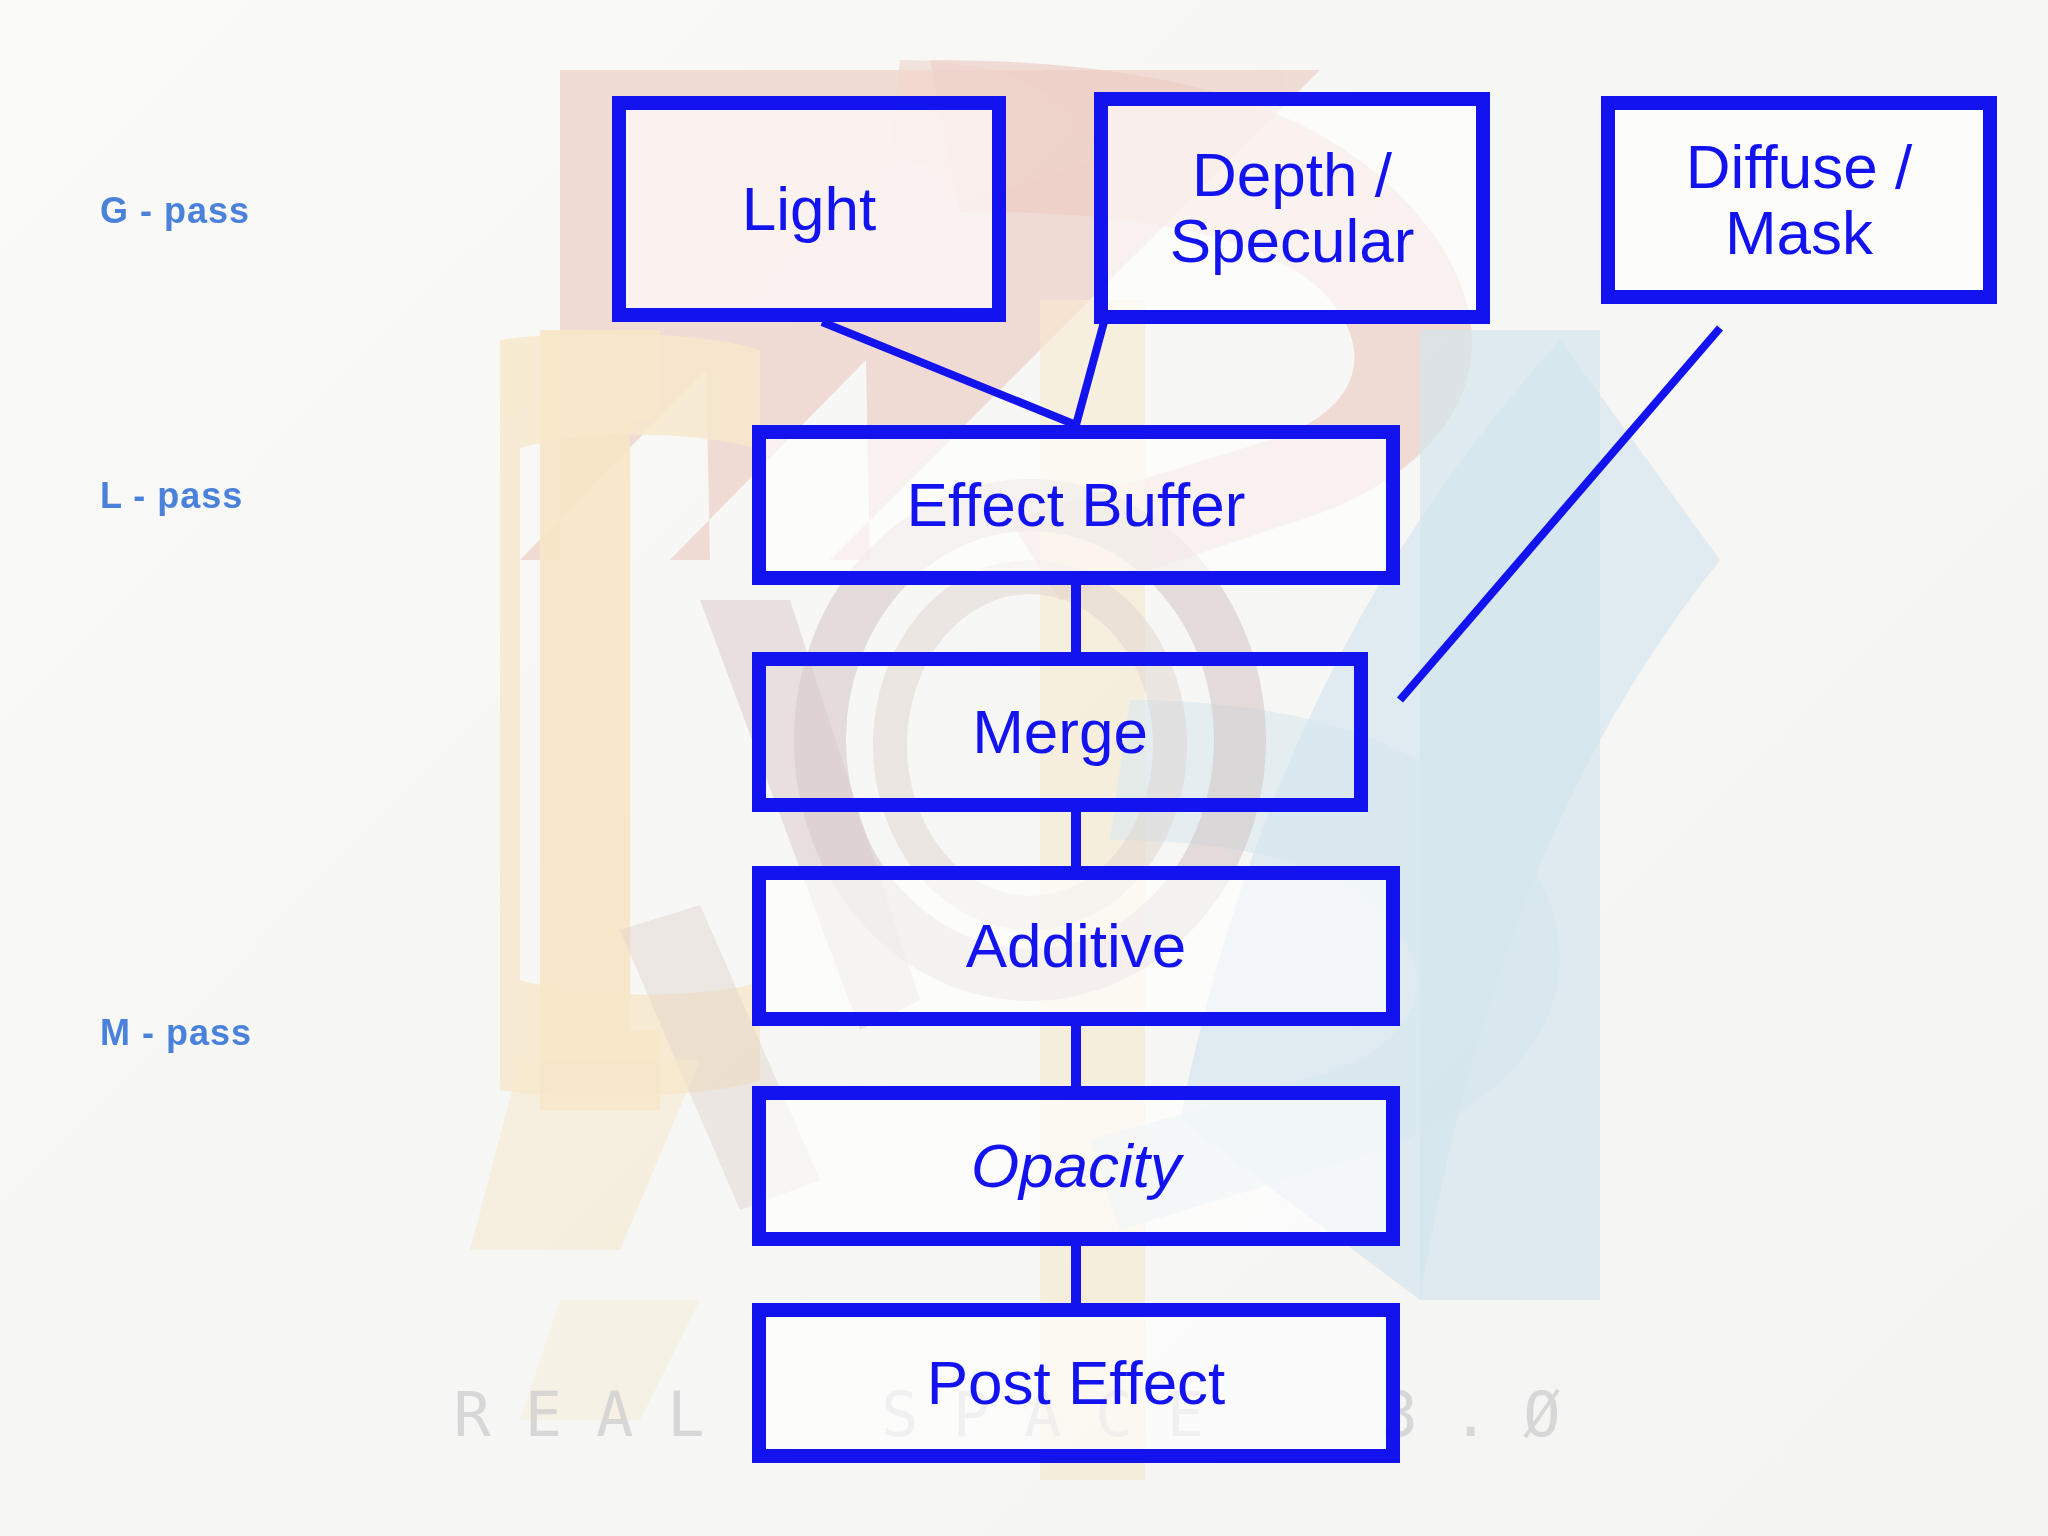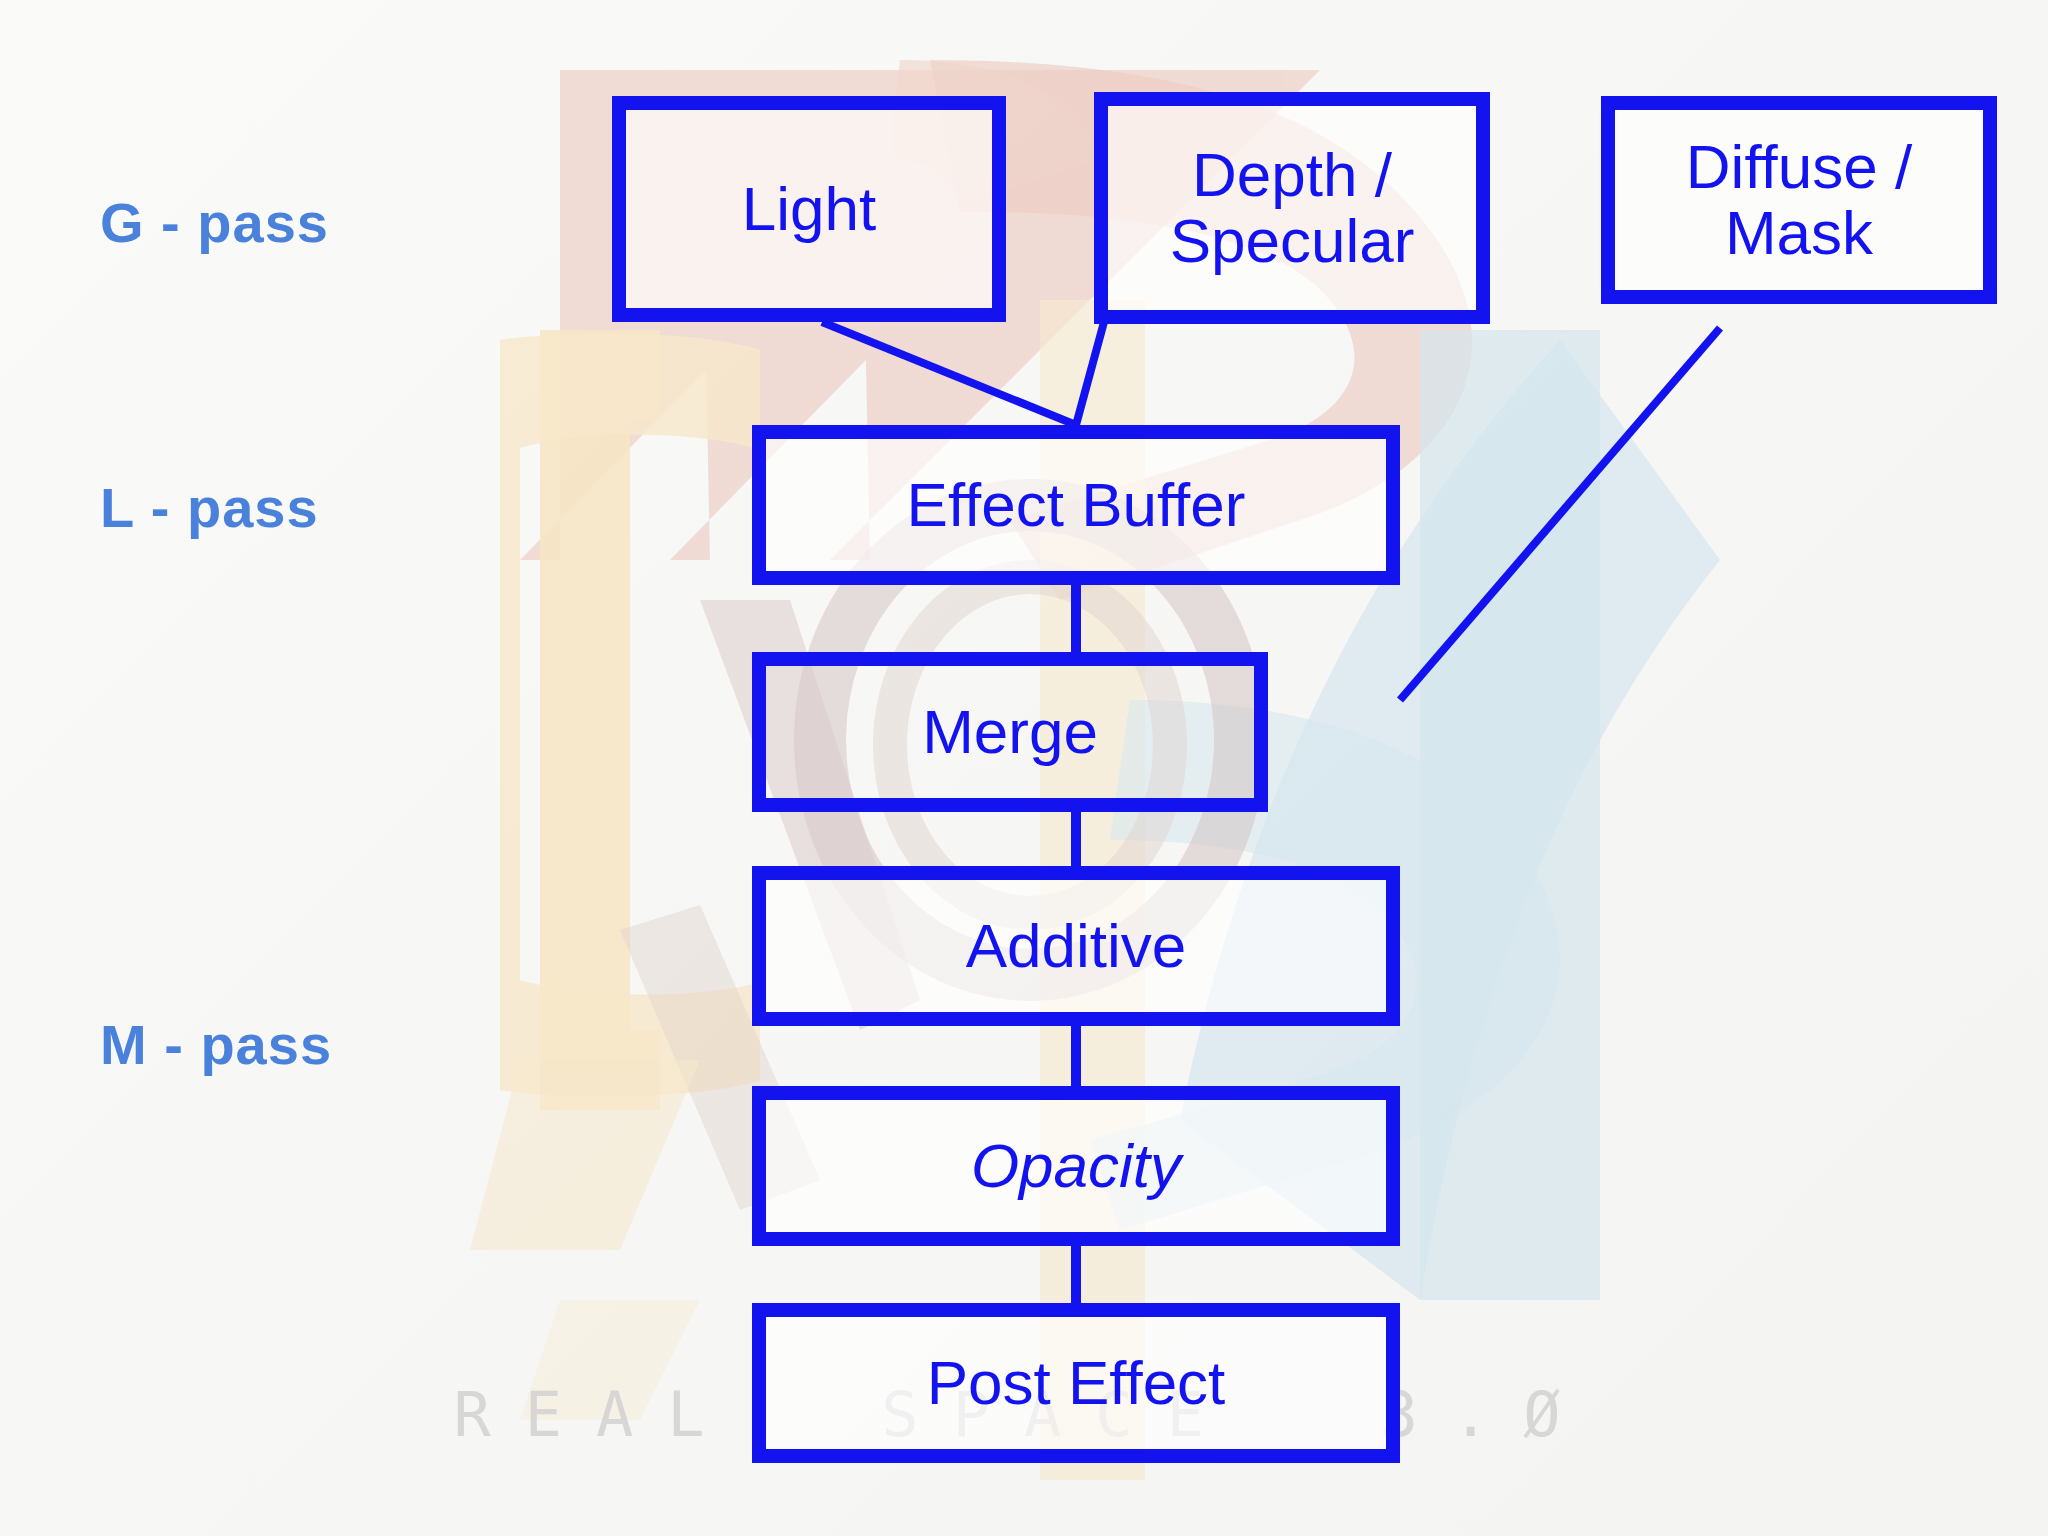--- a/index.html
+++ b/index.html
@@ -76,32 +76,32 @@
   .node .label {
     display: block;
     white-space: pre-line;
   }
 
   
   #node-normal        { left: 612px;  top: 96px;   width: 394px; height: 226px; }
   #node-depth         { left: 1094px; top: 92px;   width: 396px; height: 232px; }
   #node-diffuse       { left: 1556px; top: 96px;   width: 396px; height: 208px; margin-left: 45px; }
   #node-lightbuffer   { left: 752px;  top: 425px;  width: 648px; height: 160px; }
-  #node-merge         { left: 752px;  top: 652px;  width: 516px; height: 160px; }
+  #node-merge         { left: 752px;  top: 652px;  width: 616px; height: 160px; }
   #node-additive      { left: 752px;  top: 866px;  width: 648px; height: 160px; text-align: right; }
   #node-opacity       { left: 752px;  top: 1086px; width: 648px; height: 160px; font-style: italic; }
   #node-posteffect    { left: 752px;  top: 1303px; width: 648px; height: 160px; text-align: center; }
 
   
   .pass-label {
     position: absolute;
     z-index: 3;
     color: #4a81da;
     font-weight: bold;
-    font-size: 56px;
+    font-size: 36px;
     letter-spacing: 1px;
     white-space: nowrap;
     font-family: "Liberation Sans", sans-serif;
   }
   #pass-g { left: 100px; top: 190px; }
   #pass-l { left: 100px; top: 475px; }
   #pass-m { left: 100px; top: 1012px; }
 </style>
 </head>
 <body>

